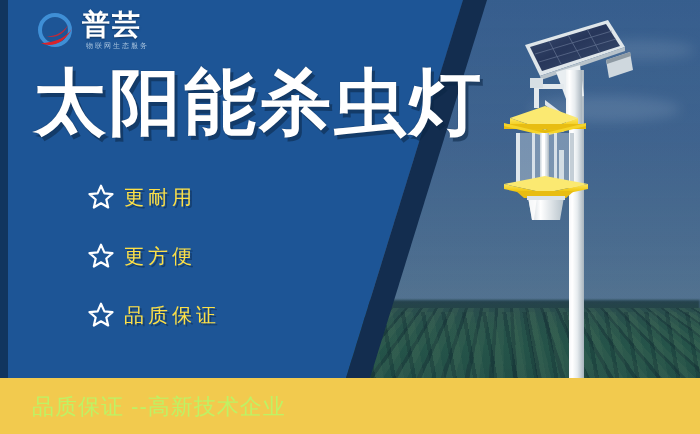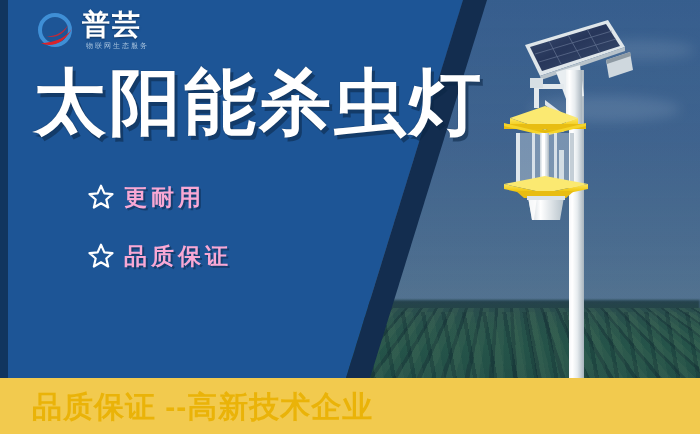--- a/index.html
+++ b/index.html
@@ -143,33 +143,33 @@
     position:absolute;left:88px;top:172px;width:280px;
   }
   .feature{
     display:flex;align-items:center;height:50px;margin-bottom:9px;
   }
   .star-icon{
     width:26px;height:26px;flex:0 0 26px;margin-right:10px;
     display:block;
   }
   .feature-label{
-    font-size:23px;font-weight:bold;color:#f9a8d4;letter-spacing:4px;
+    font-size:20px;font-weight:normal;color:#fde047;letter-spacing:4px;
     white-space:nowrap;
     text-shadow:2px 2px 0 rgba(11,38,70,.5);
   }
 
   
   .goldbar{
     position:absolute;left:0;top:378px;width:700px;height:56px;
     background:#f2ca4e;
   }
   .goldbar-text{
     position:absolute;left:32px;top:390px;
-    font-size:30px;font-weight:bold;color:#eab308;letter-spacing:1px;
+    font-size:22px;font-weight:normal;color:#bef264;letter-spacing:1px;
     white-space:nowrap;line-height:34px;
   }
 
   
   .product{position:absolute;left:0;top:0;width:700px;height:434px;pointer-events:none;}
 </style>
 </head>
 <body>
 
 <div class="banner">
@@ -323,20 +323,26 @@
 
   <div class="features">
 
     <div class="feature">
       <svg class="star-icon" viewBox="0 0 24 24">
         <path d="M12 1.6 L15.1 8.6 L22.6 9.3 L16.9 14.3 L18.6 21.7 L12 17.8 L5.4 21.7 L7.1 14.3 L1.4 9.3 L8.9 8.6 Z" fill="none" stroke="#ffffff" stroke-width="2" stroke-linejoin="round"></path>
       </svg>
       <span class="feature-label">更耐用</span>
     </div>
 
+    <div class="feature">
+      <svg class="star-icon" viewBox="0 0 24 24">
+        <path d="M12 1.6 L15.1 8.6 L22.6 9.3 L16.9 14.3 L18.6 21.7 L12 17.8 L5.4 21.7 L7.1 14.3 L1.4 9.3 L8.9 8.6 Z" fill="none" stroke="#ffffff" stroke-width="2" stroke-linejoin="round"></path>
+      </svg>
+      <span class="feature-label">更方便</span>
+    </div>
 
     <div class="feature">
       <svg class="star-icon" viewBox="0 0 24 24">
         <path d="M12 1.6 L15.1 8.6 L22.6 9.3 L16.9 14.3 L18.6 21.7 L12 17.8 L5.4 21.7 L7.1 14.3 L1.4 9.3 L8.9 8.6 Z" fill="none" stroke="#ffffff" stroke-width="2" stroke-linejoin="round"></path>
       </svg>
       <span class="feature-label">品质保证</span>
     </div>
 
   </div>
 

